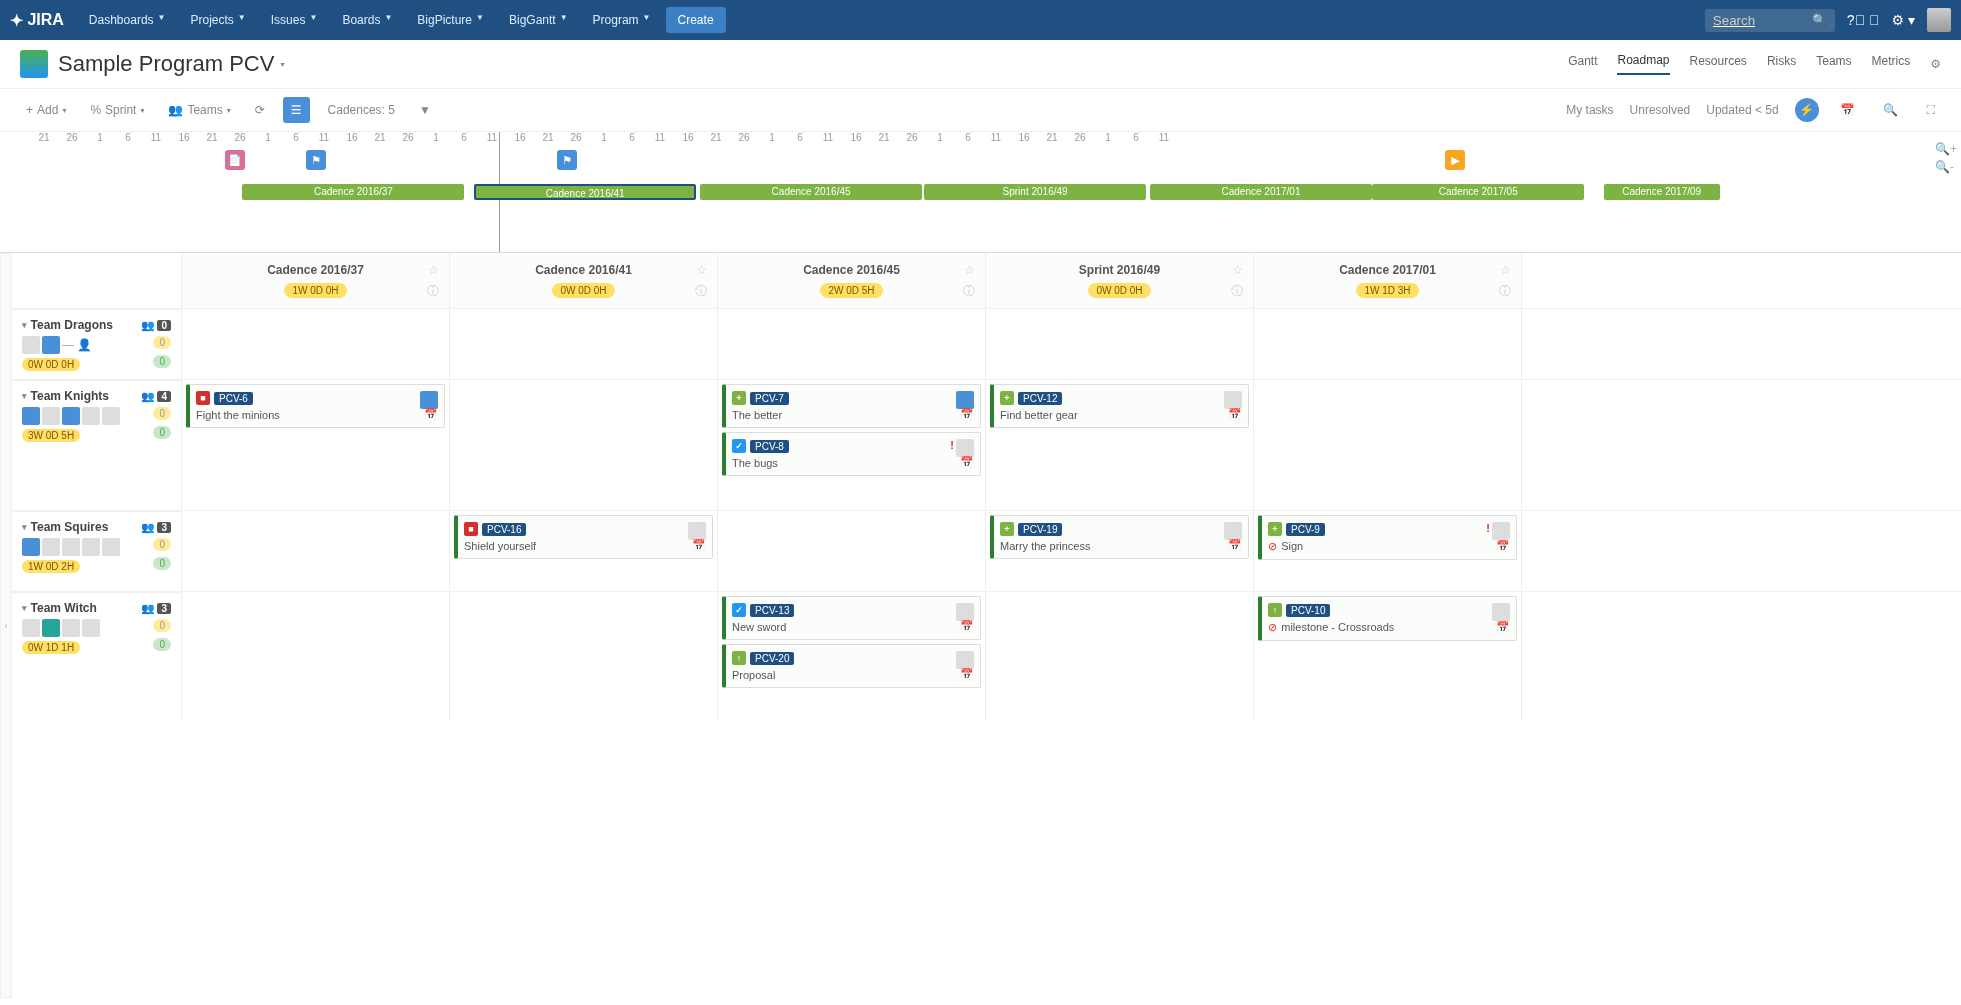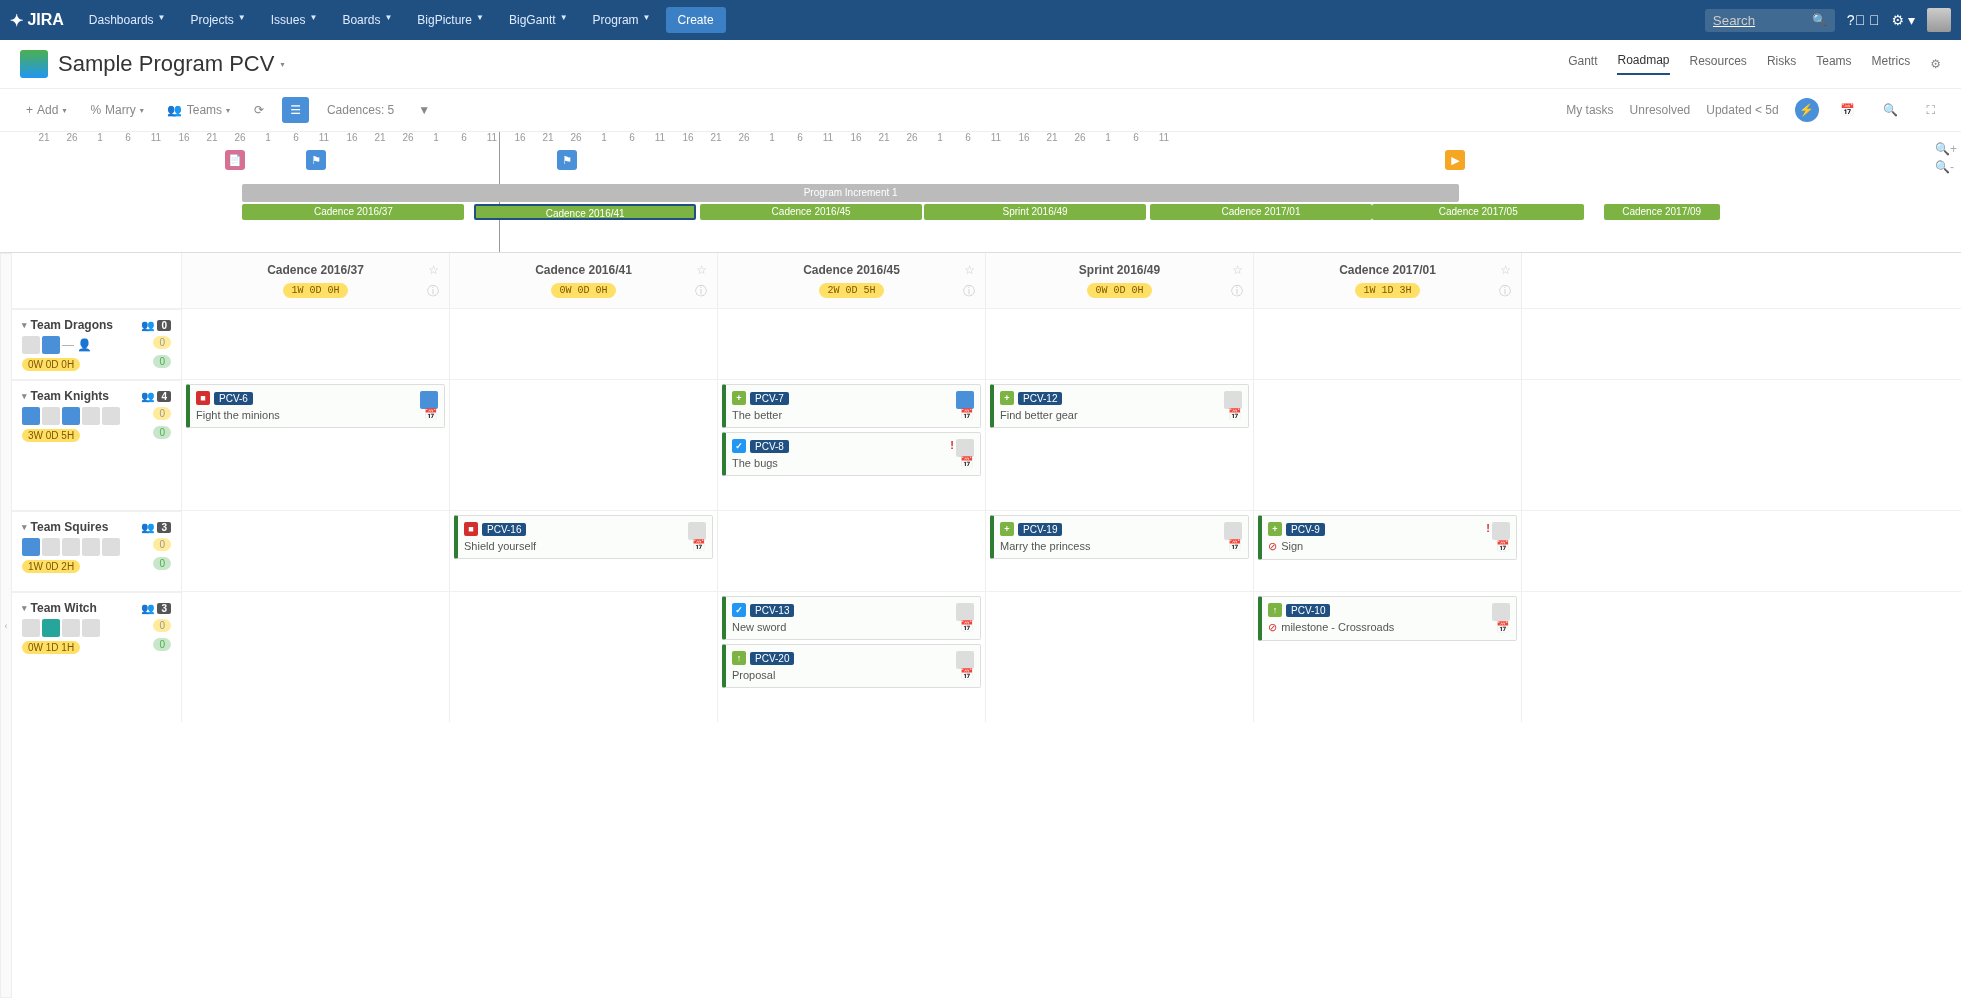--- a/index.html
+++ b/index.html
@@ -63,21 +63,21 @@
 .sidebar { width: 170px; flex-shrink: 0; border-right: 1px solid #eee; padding-top: 6px; }
 .backlog-btn { display: flex; align-items: center; gap: 6px; padding: 6px 10px; margin: 2px 6px; border-radius: 3px; cursor: pointer; font-size: 12px; color: #555; }
 .backlog-btn.sel { background: #f0f0f0; }
 .bl-icon { width: 14px; height: 14px; border: 1px solid #999; }
 .expand-handle { width: 12px; background: #fafafa; border: 1px solid #eee; display: flex; align-items: center; justify-content: center; color: #aaa; font-size: 9px; cursor: pointer; flex-shrink:0; }
 .col { flex: 0 0 268px; border-right: 1px solid #eee; background: #fcfcfc; }
 .col-head { padding: 10px; text-align: center; position: relative; }
 .col-title { font-weight: bold; font-size: 12px; color: #555; }
 .star { position: absolute; right: 10px; top: 10px; color: #ccc; }
 .info { position: absolute; right: 10px; bottom: 8px; color: #ccc; }
-.badge-cap { display: inline-block; background: #ffe066; color: #805500; padding: 2px 8px; border-radius: 8px; font-size: 10px; margin-top: 6px; font-family: Liberation Mono, monospace; }
+.badge-cap { display: inline-block; background: #ffe066; color: #805500; padding: 2px 8px; border-radius: 8px; font-size: 10px; margin-top: 6px; }
 
 
 .teams-col { width: 170px; flex-shrink: 0; border-right: 1px solid #eee; }
 .team-block { padding: 8px 10px; border-top: 1px solid #f0f0f0; }
 .team-head { display: flex; align-items: center; gap: 4px; font-weight: bold; color: #444; font-size: 12px; }
 .team-chev { color: #888; font-size: 9px; cursor: pointer; }
 .team-icons { margin-left: auto; display: flex; align-items: center; gap: 2px; }
 .team-count { background: #555; color: #fff; border-radius: 2px; padding: 0 4px; font-size: 10px; }
 .team-people-icon { color: #4a90d9; font-size: 11px; }
 .team-avatars { display: flex; gap: 2px; margin-top: 4px; align-items: center; }
@@ -182,21 +182,21 @@
 </div>
 
 <div class="toolbar">
   <div class="tb-btn">
       <span>+</span>
       <span>Add</span>
       <span class="caret">▾</span>
     </div>
   <div class="tb-btn">
       <span>%</span>
-      <span>Marry</span>
+      <span>Sprint</span>
       <span class="caret">▾</span>
     </div>
   <div class="tb-btn">
       <span>👥</span>
       <span>Teams</span>
       <span class="caret">▾</span>
     </div>
   <span class="tb-icon-btn">⟳</span>
   <span class="tb-active">☰</span>
   <span class="tb-btn">Cadences: 5</span>
@@ -259,23 +259,20 @@
           <div class="tl-day">6</div>
           <div class="tl-day">11</div>
         </div>
       <div class="today-line" style="left:24.3%;"></div>
       <div class="tl-markers">
         <div class="marker doc" style="left:10.1%;">📄</div>
         <div class="marker flag" style="left:14.3%;">⚑</div>
         <div class="marker flag" style="left:27.3%;">⚑</div>
         <div class="marker play" style="left:73.3%;">▶</div>
       </div>
-      <div style="position:relative;height:20px;">
-        <div class="pi-bar" style="left:11%;width:63%;">Program Increment 1</div>
-      </div>
       <div class="cadence-bars" id="cadence-bars">
           <div class="cad-bar" style="left: 11%; width: 11.5%;">Cadence 2016/37</div>
           <div class="cad-bar active" style="left: 23%; width: 11.5%;">Cadence 2016/41</div>
           <div class="cad-bar" style="left: 34.7%; width: 11.5%;">Cadence 2016/45</div>
           <div class="cad-bar" style="left: 46.3%; width: 11.5%;">Sprint 2016/49</div>
           <div class="cad-bar" style="left: 58%; width: 11.5%;">Cadence 2017/01</div>
           <div class="cad-bar" style="left: 69.5%; width: 11%;">Cadence 2017/05</div>
           <div class="cad-bar" style="left: 81.5%; width: 6%;">Cadence 2017/09</div>
         </div>
     </div>

